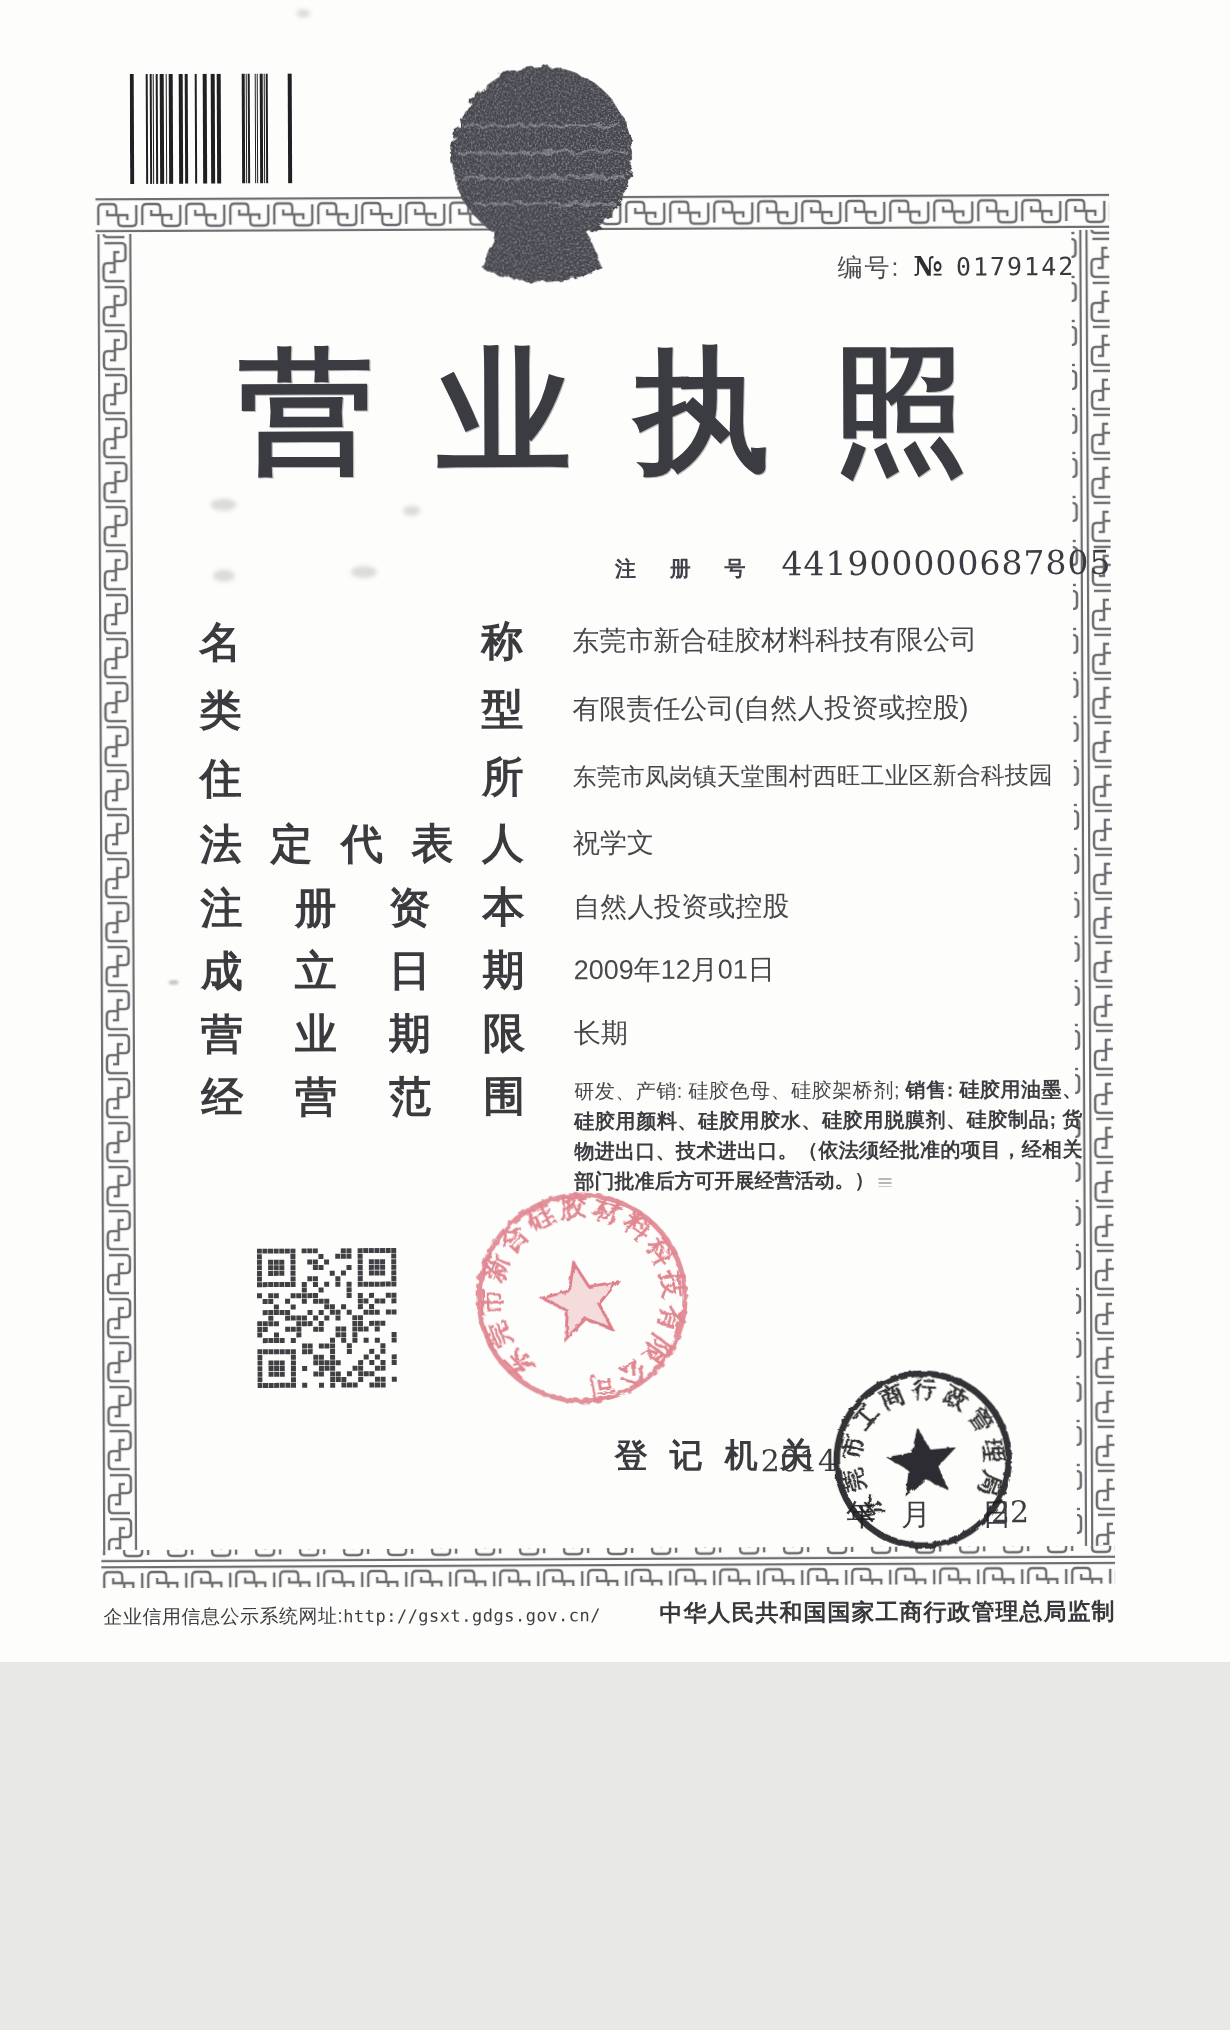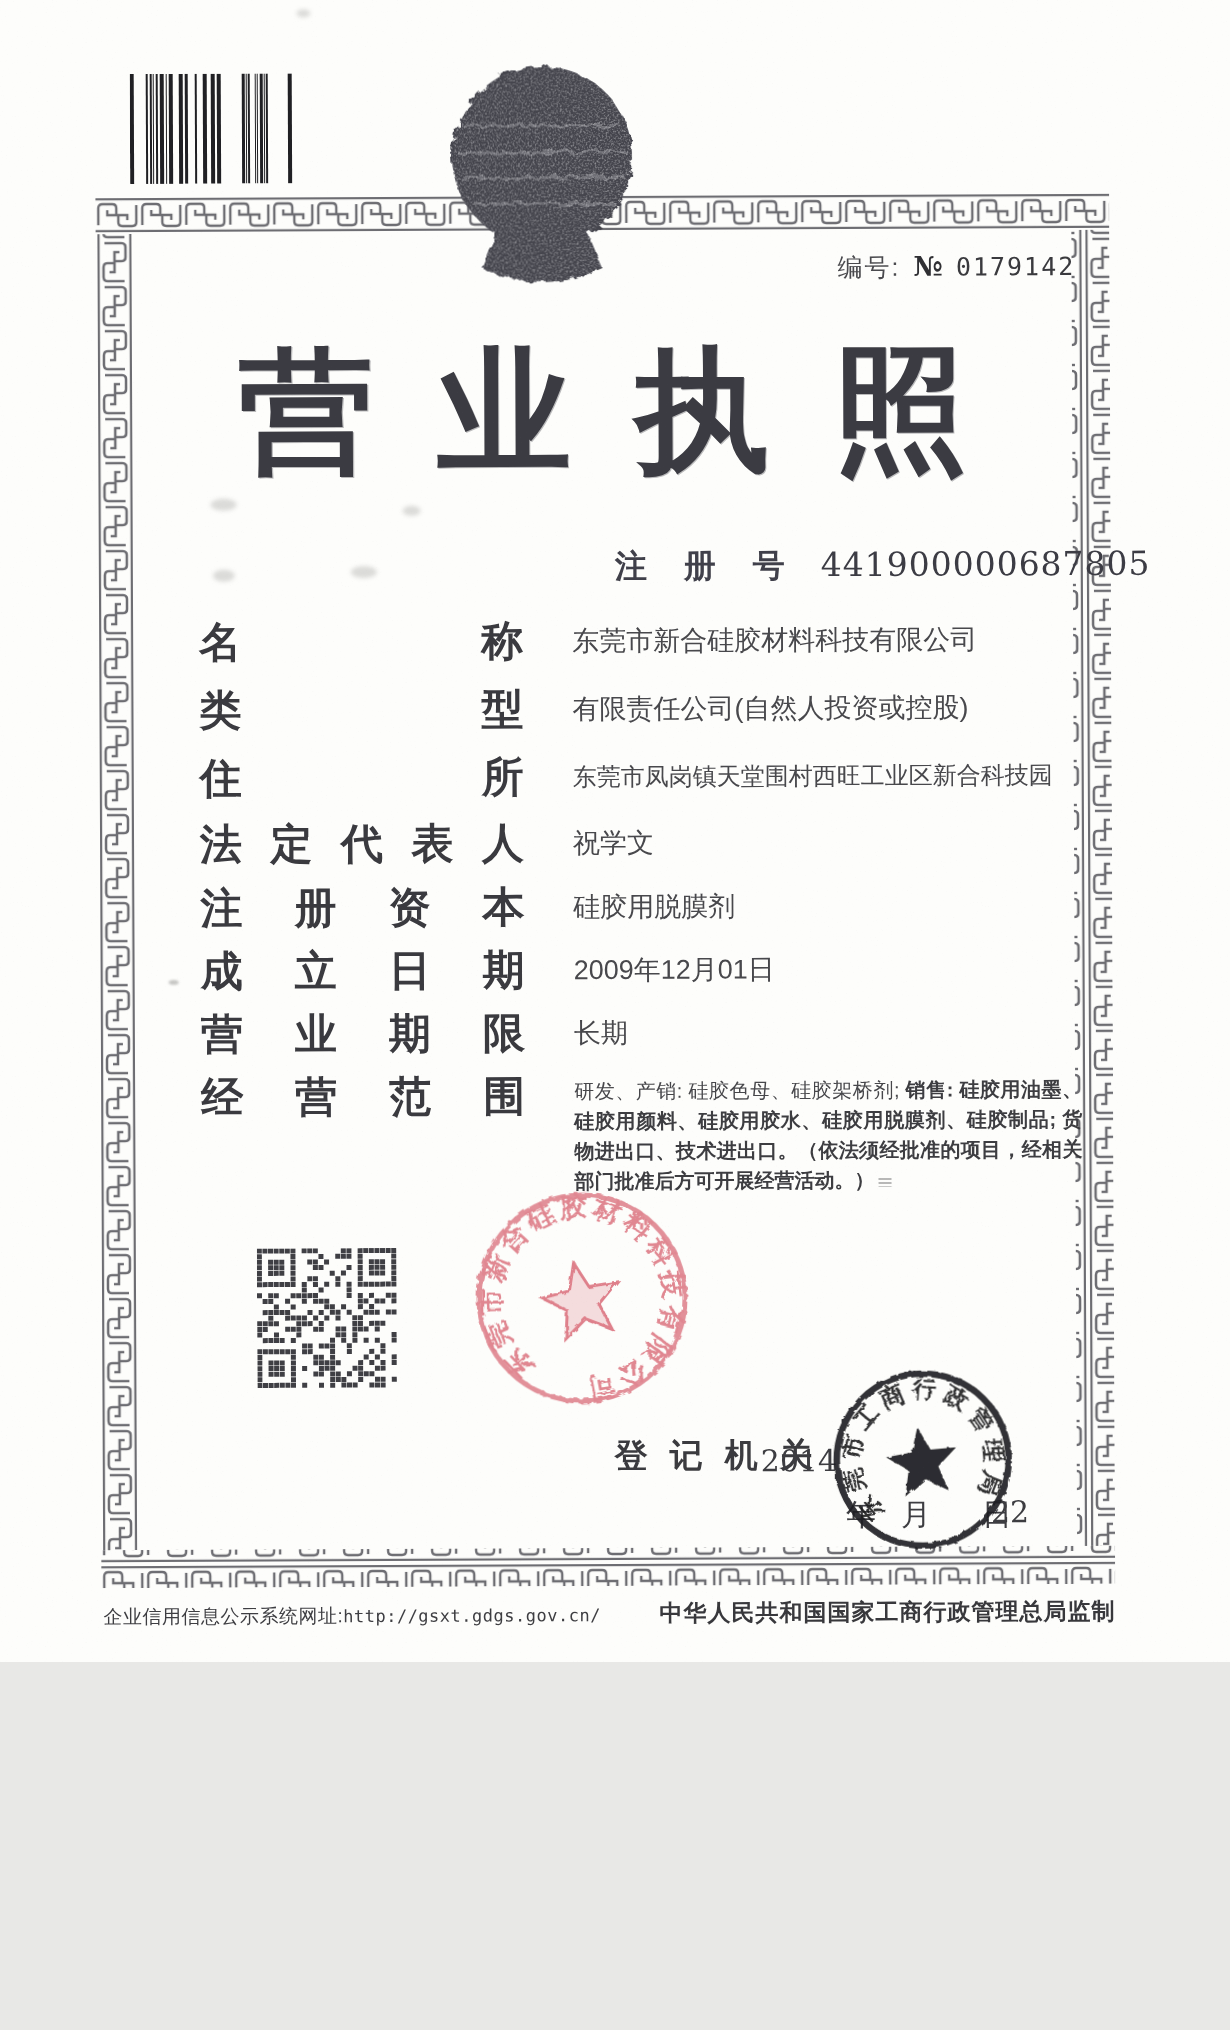--- a/index.html
+++ b/index.html
@@ -23,21 +23,21 @@
   .serial .nosym{font-family:"DejaVu Serif", serif;font-weight:700;font-size:27px;color:#2f2f33;}
   .serial .num{font-family:"DejaVu Sans Mono", monospace;font-size:25px;letter-spacing:2px;color:#3a3a3e;}
 
   
   .title{left:98px;top:322px;width:1014px;text-align:center;font-size:134px;font-weight:900;
          letter-spacing:64px;padding-left:64px;box-sizing:border-box;color:#3b3b42;z-index:3;
          text-shadow:1px 1px 0 rgba(60,60,70,.35);}
 
   
   .regno{left:616px;top:545px;display:flex;align-items:baseline;gap:22px;z-index:3;}
-  .regno .lbl{font-size:32px;font-weight:600;letter-spacing:14px;color:#40404a;}
+  .regno .lbl{font-size:21px;font-weight:600;letter-spacing:14px;color:#40404a;}
   .regno .num{font-family:"DejaVu Serif", serif;font-size:33px;color:#3c3c44;letter-spacing:1px;}
 
   
   .fields{left:200px;top:600px;width:890px;z-index:3;}
   .row{position:absolute;left:0;display:flex;align-items:center;height:54px;width:890px;}
   .row:nth-of-type(1){top:14px;}
   .row:nth-of-type(2){top:82px;}
   .row:nth-of-type(3){top:150px;}
   .row:nth-of-type(4){top:216px;}
   .row:nth-of-type(5){top:280px;}
@@ -199,21 +199,21 @@
       <div class="row">
         <div class="label">住所</div>
         <div class="value">东莞市凤岗镇天堂围村西旺工业区新合科技园</div>
       </div>
       <div class="row">
         <div class="label">法定代表人</div>
         <div class="value">祝学文</div>
       </div>
       <div class="row">
         <div class="label">注册资本</div>
-        <div class="value">硅胶用脱膜剂</div>
+        <div class="value">自然人投资或控股</div>
       </div>
       <div class="row">
         <div class="label">成立日期</div>
         <div class="value">2009年12月01日</div>
       </div>
       <div class="row">
         <div class="label">营业期限</div>
         <div class="value">长期</div>
       </div>
       <div class="row">

